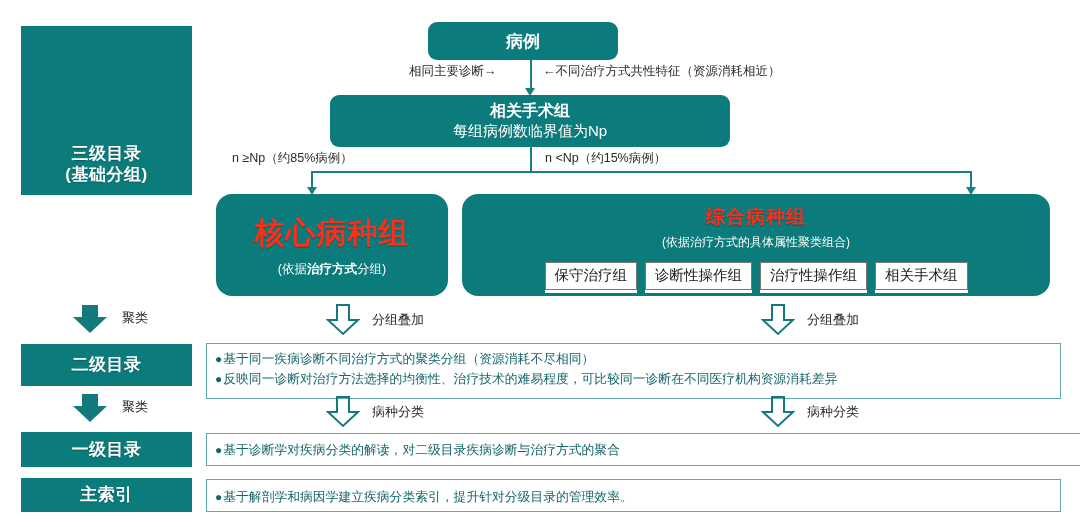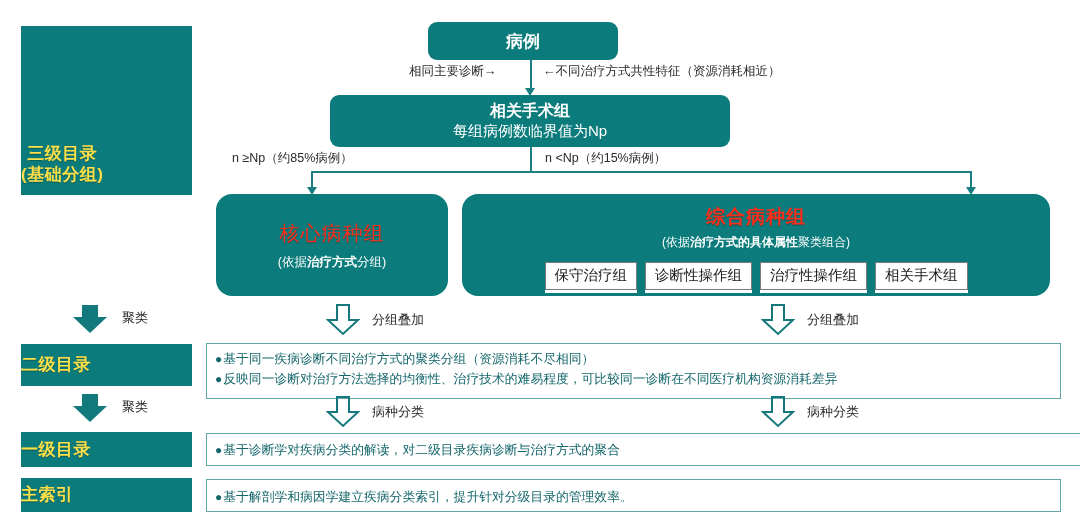--- a/index.html
+++ b/index.html
@@ -10,24 +10,24 @@
     position:relative;
     overflow:hidden;
     color:#222;
   }
   .stage{position:absolute;left:0;top:0;width:1080px;height:527px;}
   .abs{position:absolute;box-sizing:border-box;}
 
   
   .teal{
     background:#0b7b7b;
-    color:#fde047;
+    color:#ffffff;
     display:flex;
     align-items:center;
-    justify-content:flex-start;
+    justify-content:center;
     text-align:center;
     font-weight:bold;
   }
 
   
   .level-label{
     font-size:17px;
     line-height:1.25;
     letter-spacing:.5px;
     text-shadow:0 1px 1px rgba(0,0,0,.25);
@@ -46,34 +46,34 @@
     display:flex;flex-direction:column;align-items:center;justify-content:center;
     color:#fff;
   }
   .group-box .l1{font-size:16px;font-weight:bold;line-height:1.25;}
   .group-box .l2{font-size:15px;font-weight:normal;line-height:1.3;}
 
   .core-box{
     background:#0b7b7b;border-radius:16px;
     display:flex;flex-direction:column;align-items:center;justify-content:center;
   }
-  .core-title{color:#ff2d1a;font-size:20px;font-weight:normal;letter-spacing:1px;
+  .core-title{color:#ff2d1a;font-size:30px;font-weight:bold;letter-spacing:1px;
               text-shadow:0 1px 1px rgba(0,0,0,.25);}
   .core-sub{color:#ffffff;font-size:12.5px;margin-top:7px;}
   .core-sub b{font-weight:bold;}
 
   .comp-box{
     background:#0b7b7b;border-radius:16px;
     display:flex;flex-direction:column;align-items:center;
     padding-top:10px;
   }
   .comp-title{color:#ff2d1a;font-size:19px;font-weight:bold;letter-spacing:1px;
               text-shadow:0 1px 1px rgba(0,0,0,.25);}
   .comp-sub{color:#ffffff;font-size:12px;margin-top:4px;}
-  .comp-sub b{font-weight:bold;}
+  .comp-sub b{font-weight:normal;}
   .chips{
     display:flex;gap:8px;margin-top:11px;
   }
   .chip{
     background:#ffffff;
     border:1px solid #7a7a7a;
     color:#1a1a1a;
     font-size:14.5px;
     padding:3px 9px 4px 9px;
     box-shadow:0 3px 0 0 #ffffff;

